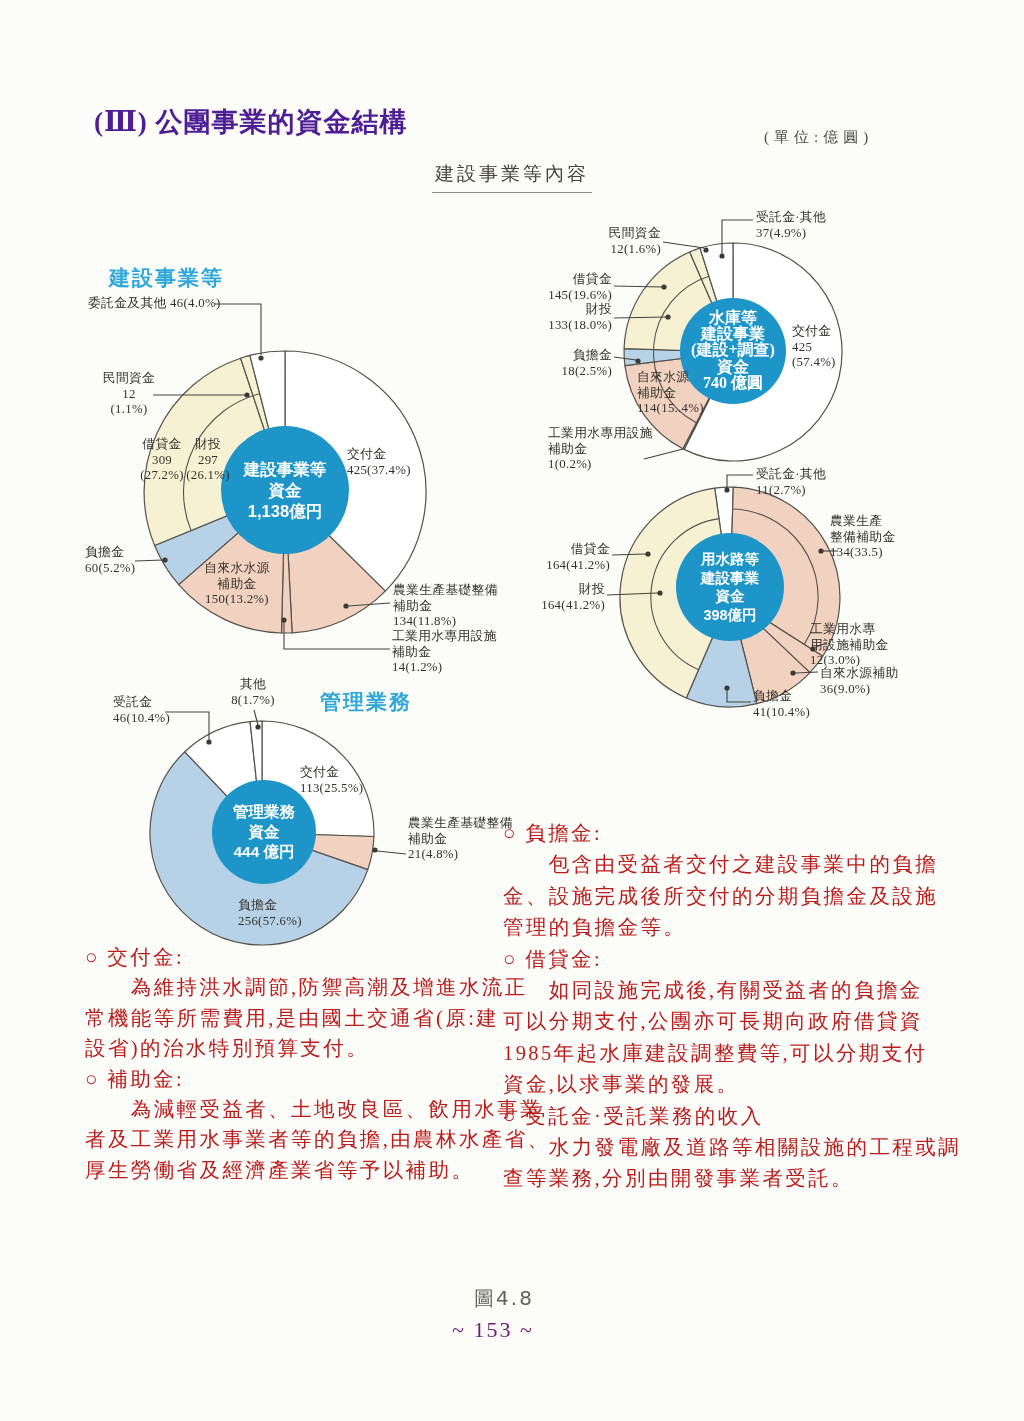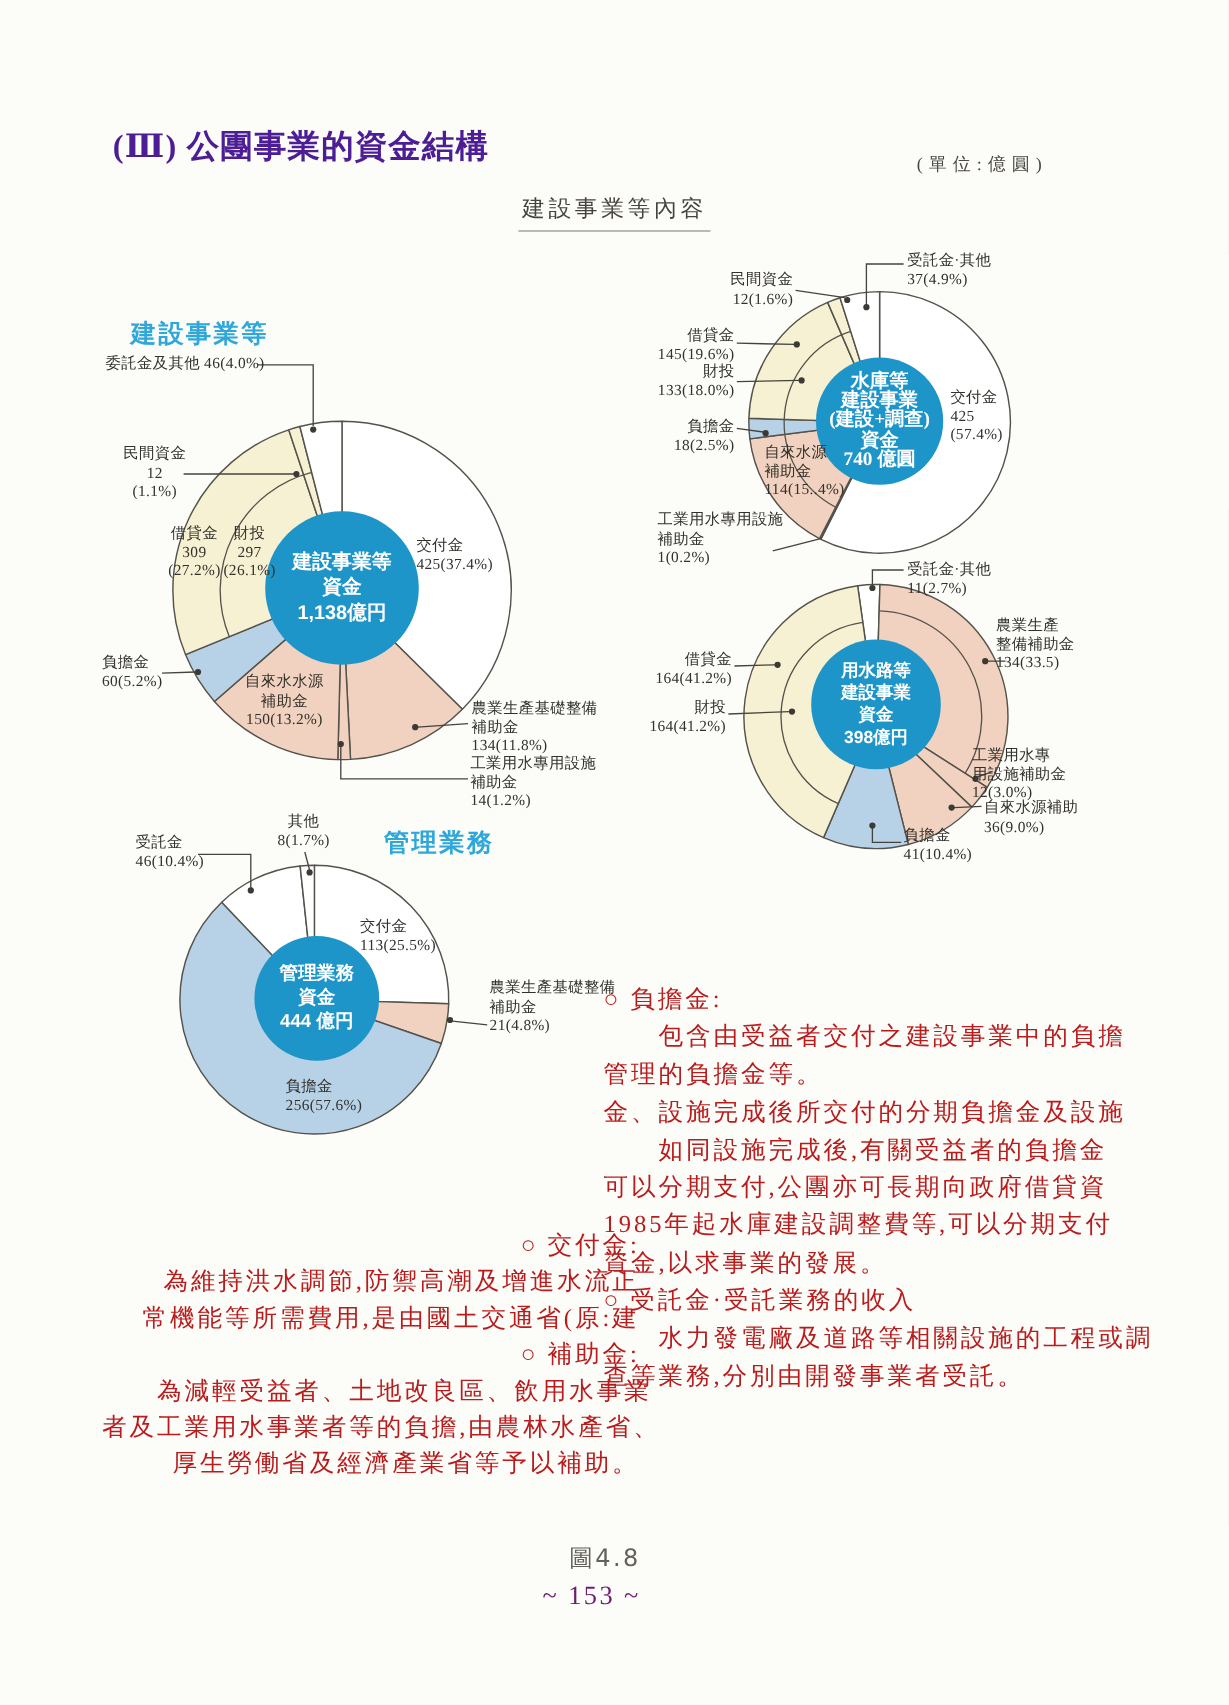--- a/index.html
+++ b/index.html
@@ -19,21 +19,21 @@
   .plabel.right{transform:translateX(-100%);text-align:right;}
   .plabel.left{text-align:left;}
   .clabel{position:absolute;transform:translate(-50%,-50%);color:#ffffff;text-align:center;white-space:pre;
           font-family:"Liberation Sans","DejaVu Sans",sans-serif;font-weight:bold;}
   .cl0{font-size:16.5px;line-height:21px;}
   .cl1{font-size:16px;line-height:16.2px;font-family:Liberation Serif, serif;}
   .cl2{font-size:14.5px;line-height:18.5px;}
   .cl3{font-size:15.5px;line-height:20px;}
   .text-col{position:absolute;width:448px;font-size:20.5px;letter-spacing:2.4px;color:#b91c1c;}
   .text-col .tline{white-space:pre;}
-  #left-text{left:85px;top:1023px;line-height:30.4px;text-align:right;}
+  #left-text{left:85px;top:942px;line-height:30.4px;}
   #right-text{left:503px;top:818px;line-height:31.4px;}
   #figure-caption{left:504px;top:1285px;transform:translateX(-50%);font-size:20px;letter-spacing:2px;
                   color:#63615a;font-family:"DejaVu Sans",sans-serif;}
   #page-number{left:493px;top:1317px;transform:translateX(-50%);font-size:22px;letter-spacing:2px;color:#701a75;}
 </style>
 </head>
 <body>
 
 <div id="page">
 
@@ -217,31 +217,33 @@
 256(57.6%)</div>
       <div class="clabel cl3" style="left: 154px; top: 162px;">管理業務
 資金
 444 億円</div>
     </div>
 
   <div class="text-col" id="left-text">
     <div class="tline">○ 交付金:</div>
     <div class="tline">　　為維持洪水調節,防禦高潮及增進水流正</div>
     <div class="tline">常機能等所需費用,是由國土交通省(原:建</div>
+    <div class="tline">設省)的治水特別預算支付。</div>
     <div class="tline">○ 補助金:</div>
     <div class="tline">　　為減輕受益者、土地改良區、飲用水事業</div>
     <div class="tline">者及工業用水事業者等的負擔,由農林水產省、</div>
     <div class="tline">厚生勞働省及經濟產業省等予以補助。</div>
   </div>
 
   <div class="text-col" id="right-text">
     <div class="tline">○ 負擔金:</div>
     <div class="tline">　　包含由受益者交付之建設事業中的負擔</div>
+    <div class="tline">金、設施完成後所交付的分期負擔金及設施</div>
     <div class="tline">管理的負擔金等。</div>
-    <div class="tline">金、設施完成後所交付的分期負擔金及設施</div>
+    <div class="tline">○ 借貸金:</div>
     <div class="tline">　　如同設施完成後,有關受益者的負擔金</div>
     <div class="tline">可以分期支付,公團亦可長期向政府借貸資</div>
     <div class="tline">1985年起水庫建設調整費等,可以分期支付</div>
     <div class="tline">資金,以求事業的發展。</div>
     <div class="tline">○ 受託金·受託業務的收入</div>
     <div class="tline">　　水力發電廠及道路等相關設施的工程或調</div>
     <div class="tline">查等業務,分別由開發事業者受託。</div>
   </div>
 
   <div class="abs" id="figure-caption">圖4.8</div>

